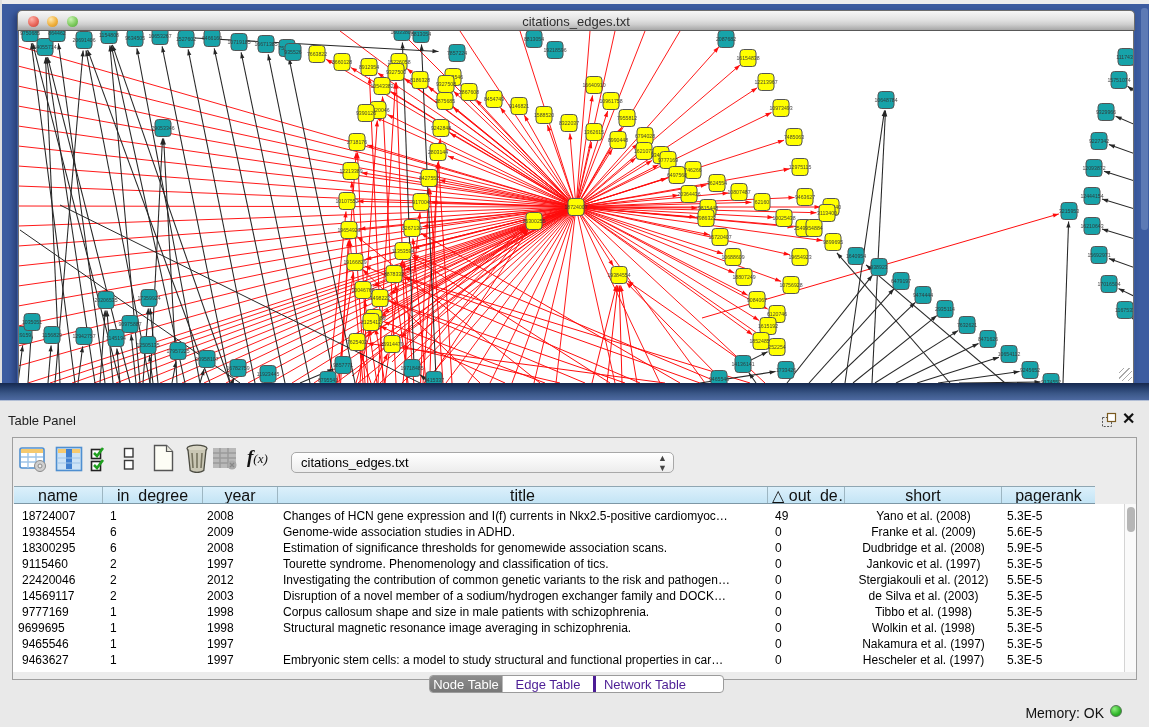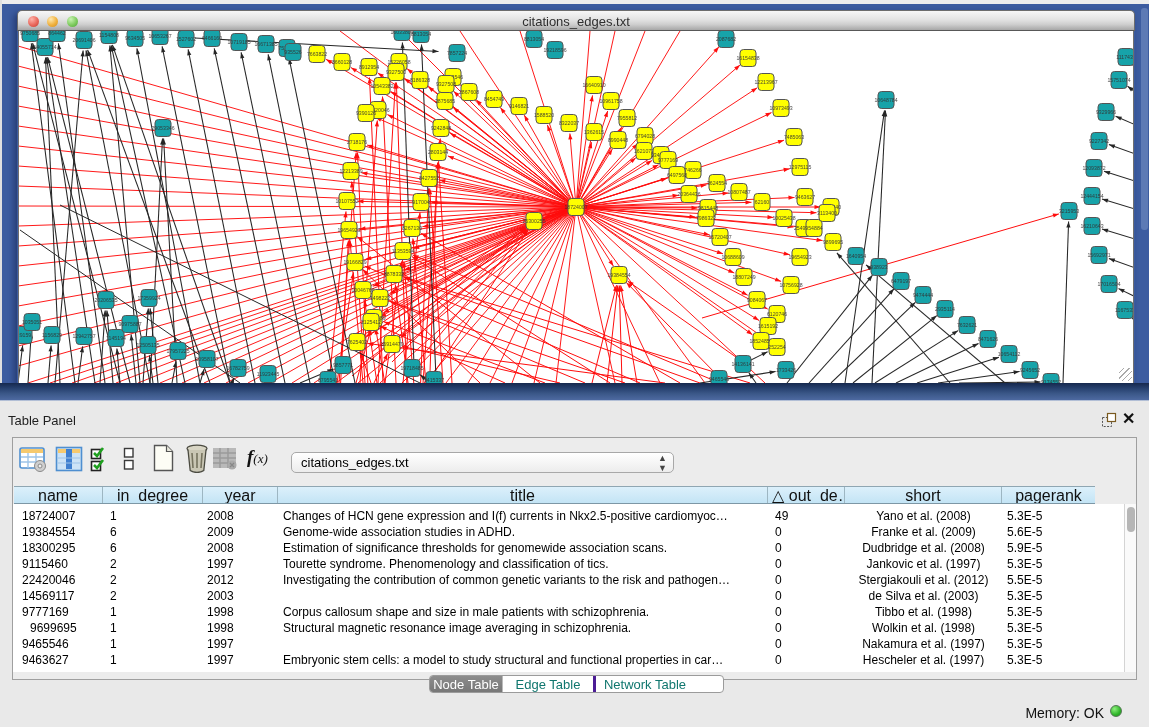--- a/index.html
+++ b/index.html
@@ -29,21 +29,21 @@
 #hdr div{border-right:1px solid #9db6c2;font-size:16px;text-align:center;line-height:17px;color:#101010;overflow:hidden;white-space:nowrap}
 #rowsbg{position:absolute;left:13px;top:103px;width:1111px;height:168px;background:#fff}
 .trow{position:absolute;left:13px;width:1111px;height:16px;font-size:12px;color:#000}
 .trow span{position:absolute;top:1px;white-space:nowrap;overflow:hidden}
 .trow .ctr{text-align:center}
 #vsb{position:absolute;left:1124px;top:103px;width:12px;height:168px;background:#fafafa;border-left:1px solid #d4d4d4}
 #vsb .th{position:absolute;left:2px;top:3px;width:8px;height:25px;border-radius:4px;background:#b6b6b6}
 
 #segs{position:absolute;left:429px;top:274px;width:295px;height:18px;display:flex;
  border:1px solid #9b9b9b;border-radius:4px;overflow:hidden;background:#fff;font-size:13px}
-#segs div{line-height:17px;text-align:center;color:#0f766e}
+#segs div{line-height:17px;text-align:center;color:#4c1d95}
 #segs .sel{background:linear-gradient(#8d8d8d,#777);color:#fff}
 #mem{position:absolute;right:45px;top:304px;font-size:14px;color:#111}
 #led{position:absolute;right:27px;top:304px;width:12px;height:12px;border-radius:50%;
  background:radial-gradient(circle at 35% 30%,#8ef07e,#2fb529 60%,#1d8f1d);border:1px solid #557755}
 
 .tbi{position:absolute}
 #combo{position:absolute;left:278px;top:14px;width:383px;height:21px;border:1px solid #a8a8a8;border-radius:5px;
  background:linear-gradient(#fff,#ececec);font-size:13px;color:#000;line-height:19px;padding-left:9px}
 #combo .ud{position:absolute;right:6px;top:0px;font-size:9px;color:#444;line-height:10px}
 </style></head>
@@ -1330,35 +1330,36 @@
 <span style="left:194px">2012</span>
       <span style="left:270px">Investigating the contribution of common genetic variants to the risk and pathogen…</span>
 <span style="left:762px">0</span>
       <span class="ctr" style="left:832px;width:157px">Stergiakouli et al. (2012)</span>
 <span style="left:994px">5.5E-5</span>
     </div>
 <div class="trow" style="top:187px">
 <span style="left:9px">14569117</span>
       <span style="left:97px">2</span>
 <span style="left:194px">2003</span>
+      <span style="left:270px">Disruption of a novel member of a sodium/hydrogen exchanger family and DOCK…</span>
 <span style="left:762px">0</span>
       <span class="ctr" style="left:832px;width:157px">de Silva et al. (2003)</span>
 <span style="left:994px">5.3E-5</span>
     </div>
 <div class="trow" style="top:203px">
 <span style="left:9px">9777169</span>
       <span style="left:97px">1</span>
 <span style="left:194px">1998</span>
       <span style="left:270px">Corpus callosum shape and size in male patients with schizophrenia.</span>
 <span style="left:762px">0</span>
       <span class="ctr" style="left:832px;width:157px">Tibbo et al. (1998)</span>
 <span style="left:994px">5.3E-5</span>
     </div>
 <div class="trow" style="top:219px">
-<span style="left:17px">9699695</span>
+<span style="left:5px">9699695</span>
       <span style="left:97px">1</span>
 <span style="left:194px">1998</span>
       <span style="left:270px">Structural magnetic resonance image averaging in schizophrenia.</span>
 <span style="left:762px">0</span>
       <span class="ctr" style="left:832px;width:157px">Wolkin et al. (1998)</span>
 <span style="left:994px">5.3E-5</span>
     </div>
 <div class="trow" style="top:235px">
 <span style="left:9px">9465546</span>
       <span style="left:97px">1</span>

